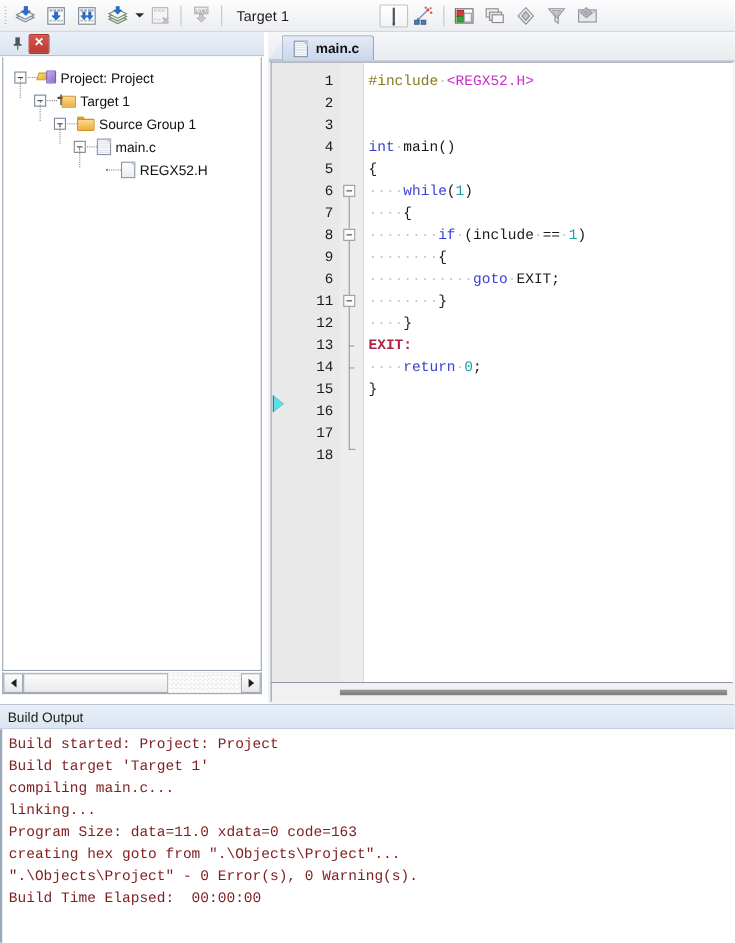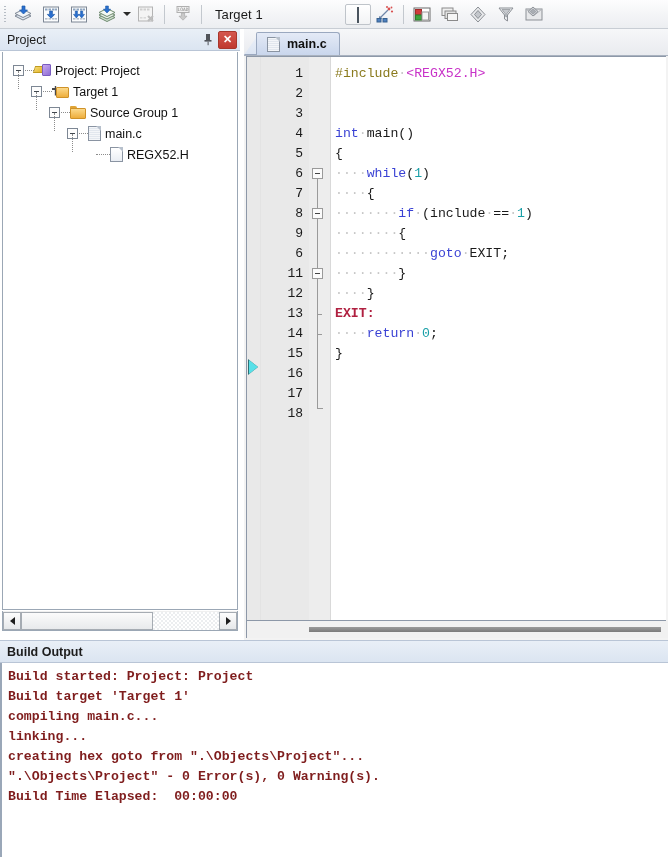--- a/index.html
+++ b/index.html
@@ -461,21 +461,20 @@
     background:linear-gradient(to right,#c3cfe0,#dfe7f2);
   }
 
   
   .build-panel {
     position:absolute; left:0; top:640px;
     width:668px; height:217px;
     background:#ffffff;
     box-sizing:border-box;
     border-top:1px solid #b9c5d6;
-    font-weight:bold;
   }
   .build-head {
     height:22px;
     background: linear-gradient(to bottom, #e9eff7 0%, #dbe5f1 100%);
     border-bottom:1px solid #b9c5d6;
     display:flex;align-items:center;
     padding-left:7px;
     box-sizing:border-box;
     font-size:12.5px;
     color:#1c1c1c;
@@ -636,21 +635,20 @@
         <rect x="2" y="4" width="16" height="11" fill="#e7e8ea" stroke="#8b8f95"></rect>
         <path d="M2 4 L10 10.5 L18 4" fill="none" stroke="#b0b3b8"></path>
         <path d="M9 2 L14 6.5 L9 11 L4 6.5 Z" fill="#cdd0d4" stroke="#90949a"></path>
         <path d="M9 4 L11.8 6.5 L9 9 L6.2 6.5 Z" fill="#a9adb3" stroke="#90949a" stroke-width=".6"></path>
       </svg>
     </div>
   </div>
 
   <div class="proj-panel">
     <div class="proj-head">
-      <span class="proj-head-title">Project</span>
       <span class="pin-btn">
         <svg width="12" height="13" viewBox="0 0 12 13">
           <rect x="4" y="1" width="4" height="6" fill="#50545a"></rect>
           <rect x="2.5" y="7" width="7" height="1.6" fill="#50545a"></rect>
           <rect x="5.6" y="8.6" width="1" height="3.6" fill="#50545a"></rect>
         </svg>
       </span>
       <span class="close-btn">✕</span>
     </div>
 
@@ -828,19 +826,20 @@
     </div>
   </div>
 
   <div class="build-panel">
     <div class="build-head">Build Output</div>
     <div class="build-body" id="buildbody">
         <div class="bline">Build started: Project: Project</div>
         <div class="bline">Build target 'Target 1'</div>
         <div class="bline">compiling main.c...</div>
         <div class="bline">linking...</div>
+        <div class="bline">Program Size: data=11.0 xdata=0 code=163</div>
         <div class="bline">creating hex goto from ".\Objects\Project"...</div>
         <div class="bline">".\Objects\Project" - 0 Error(s), 0 Warning(s).</div>
         <div class="bline">Build Time Elapsed:  00:00:00</div>
       </div>
   </div>
 
 </div>
 
 </body></html>

